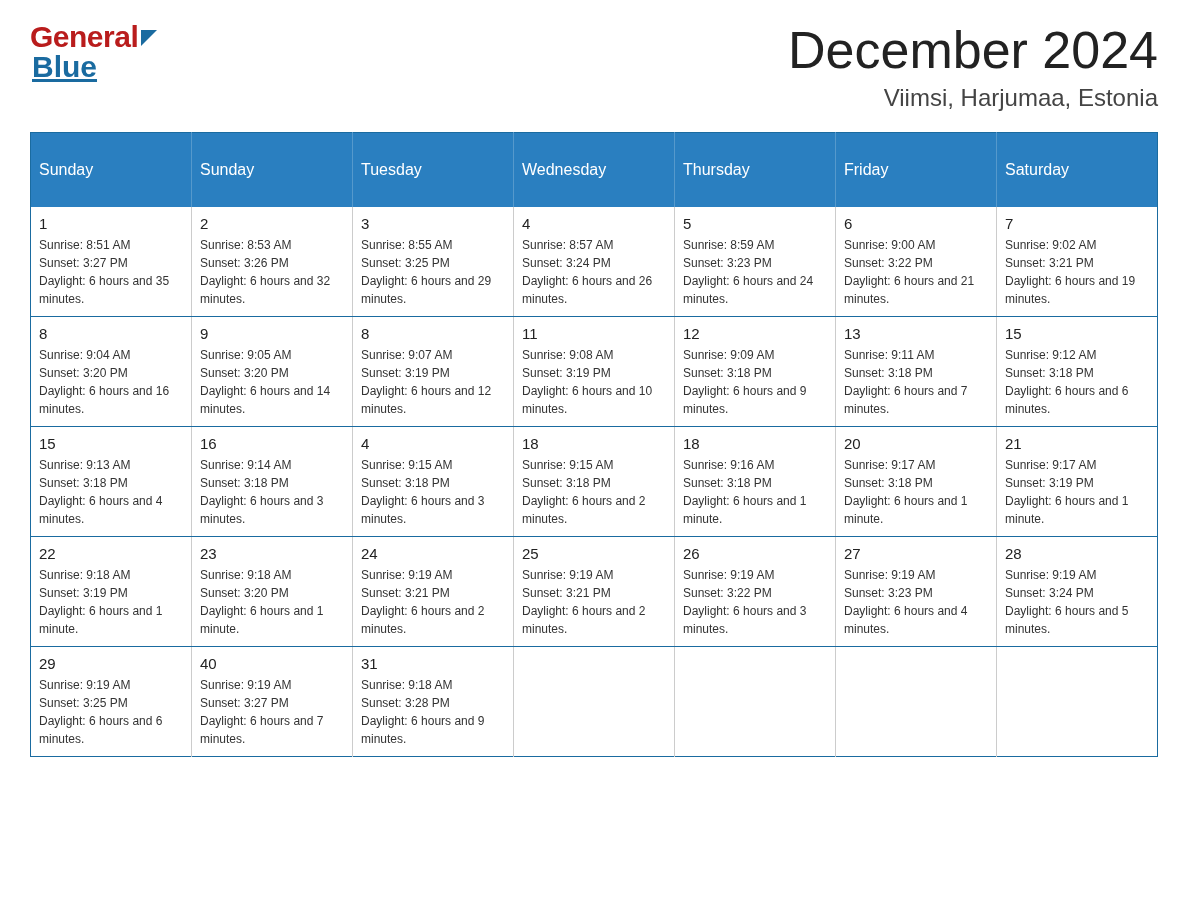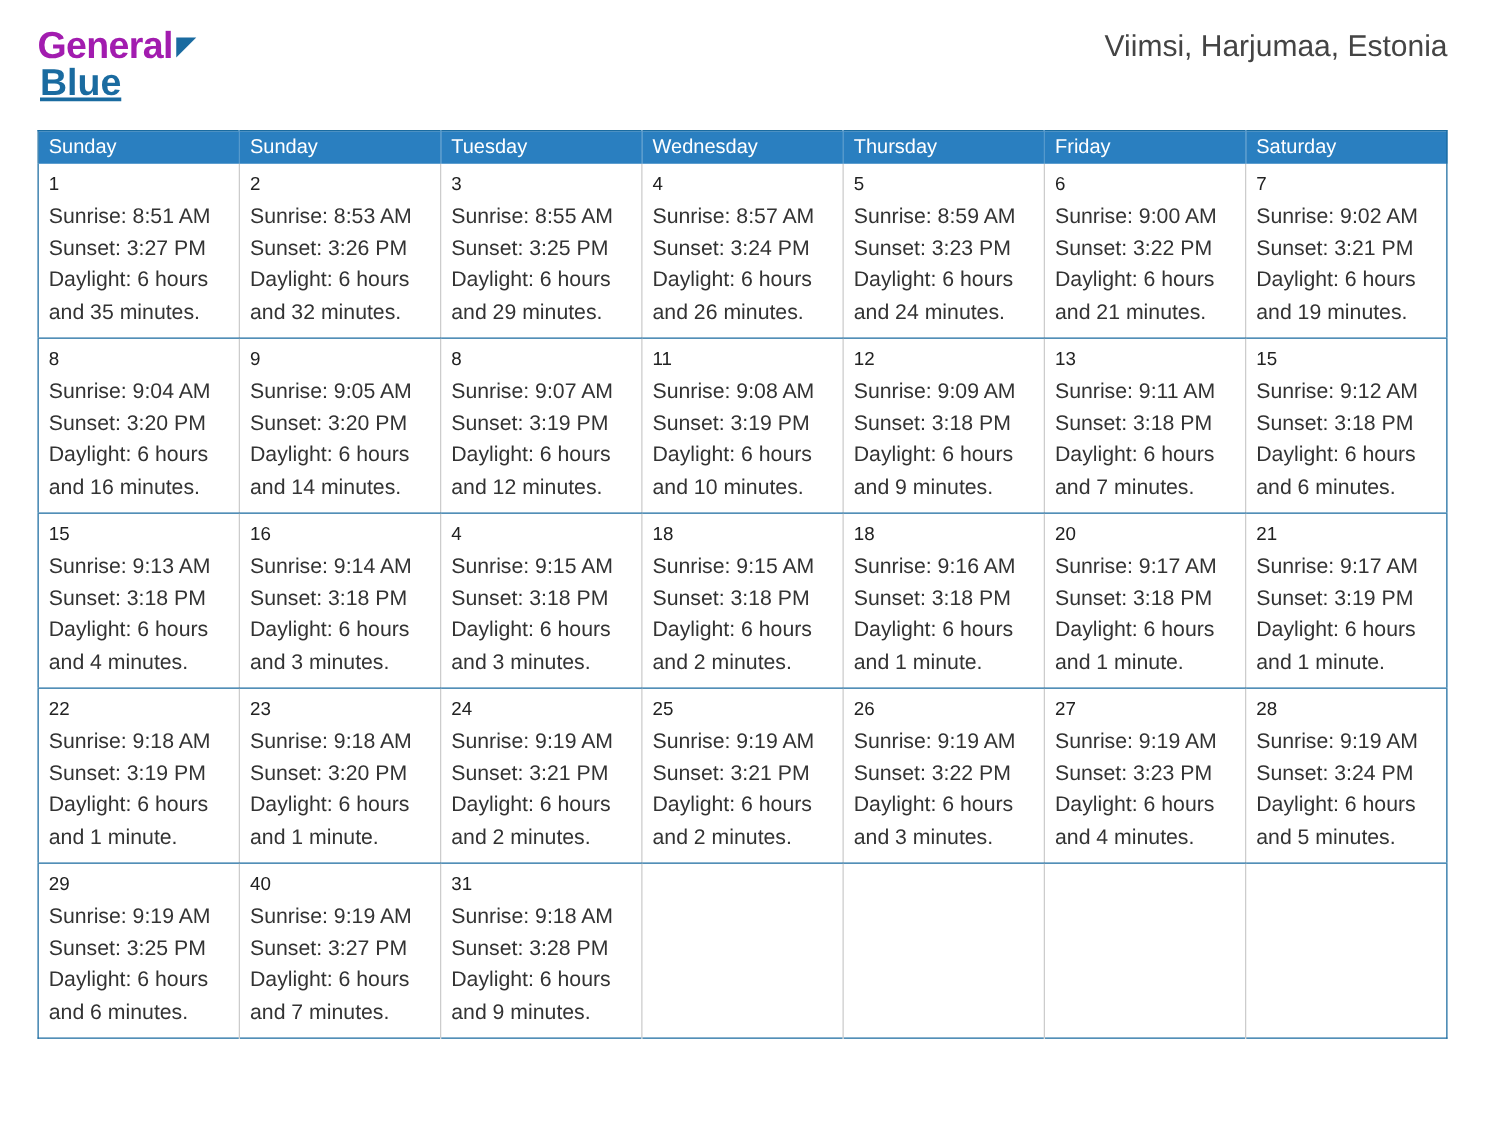--- a/index.html
+++ b/index.html
@@ -32,21 +32,21 @@
     .calendar {
       width: 100%;
       border-collapse: collapse;
       border: 1px solid #1a6ba0;
     }
     .calendar th {
       background-color: #2a7fc0;
       color: #fff;
       font-size: 16px;
       font-weight: normal;
-      padding: 4px 8px;
+      padding: 28px 8px;
       text-align: left;
       border-right: 1px solid #5599cc;
     }
     .calendar th:last-child {
       border-right: none;
     }
     .calendar td {
       vertical-align: top;
       padding: 8px 8px;
       border-right: 1px solid #ccc;
@@ -62,39 +62,39 @@
     .calendar tr:last-child td {
       border-bottom: none;
     }
     .day-num {
       font-size: 15px;
       font-weight: normal;
       color: #222;
       margin-bottom: 4px;
     }
     .day-info {
-      font-size: 17px;
+      font-size: 12px;
       line-height: 1.5;
       color: #333;
     }
     .empty-cell {
       background: #fff;
     }
     .logo-wrapper {
       display: flex;
       flex-direction: column;
     }
     .logo-row {
       display: flex;
       align-items: center;
     }
     .general-text {
       font-size: 30px;
       font-weight: bold;
-      color: #a21caf;
+      color: #b91c1c;
       letter-spacing: -0.5px;
       text-align: center;
     }
     .triangle-icon {
       display: inline-block;
       width: 0;
       height: 0;
       border-style: solid;
       border-width: 16px 16px 0 0;
       border-color: #1a6ba0 transparent transparent transparent;
@@ -115,20 +115,21 @@
   <div class="logo-wrapper">
     <div class="logo-row">
       <span class="general-text">General</span>
       <span class="triangle-icon"></span>
     </div>
     <div class="logo-row" style="margin-top:-4px; margin-left:2px;">
       <span class="blue-text">Blue</span>
     </div>
   </div>
   <div class="title-section">
+    <div class="month-title">December 2024</div>
     <div class="location">Viimsi, Harjumaa, Estonia</div>
   </div>
 </div>
 
 <table class="calendar">
   <thead>
     <tr>
     <th>Sunday</th>
         <th>Sunday</th>
         <th>Tuesday</th>

